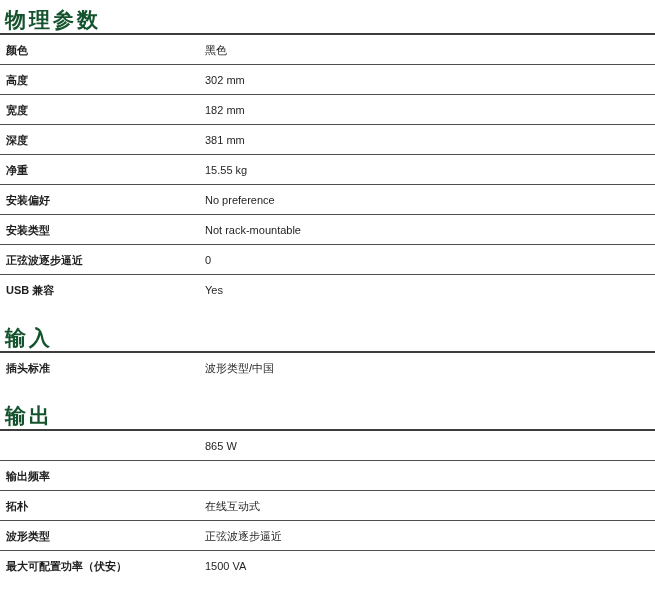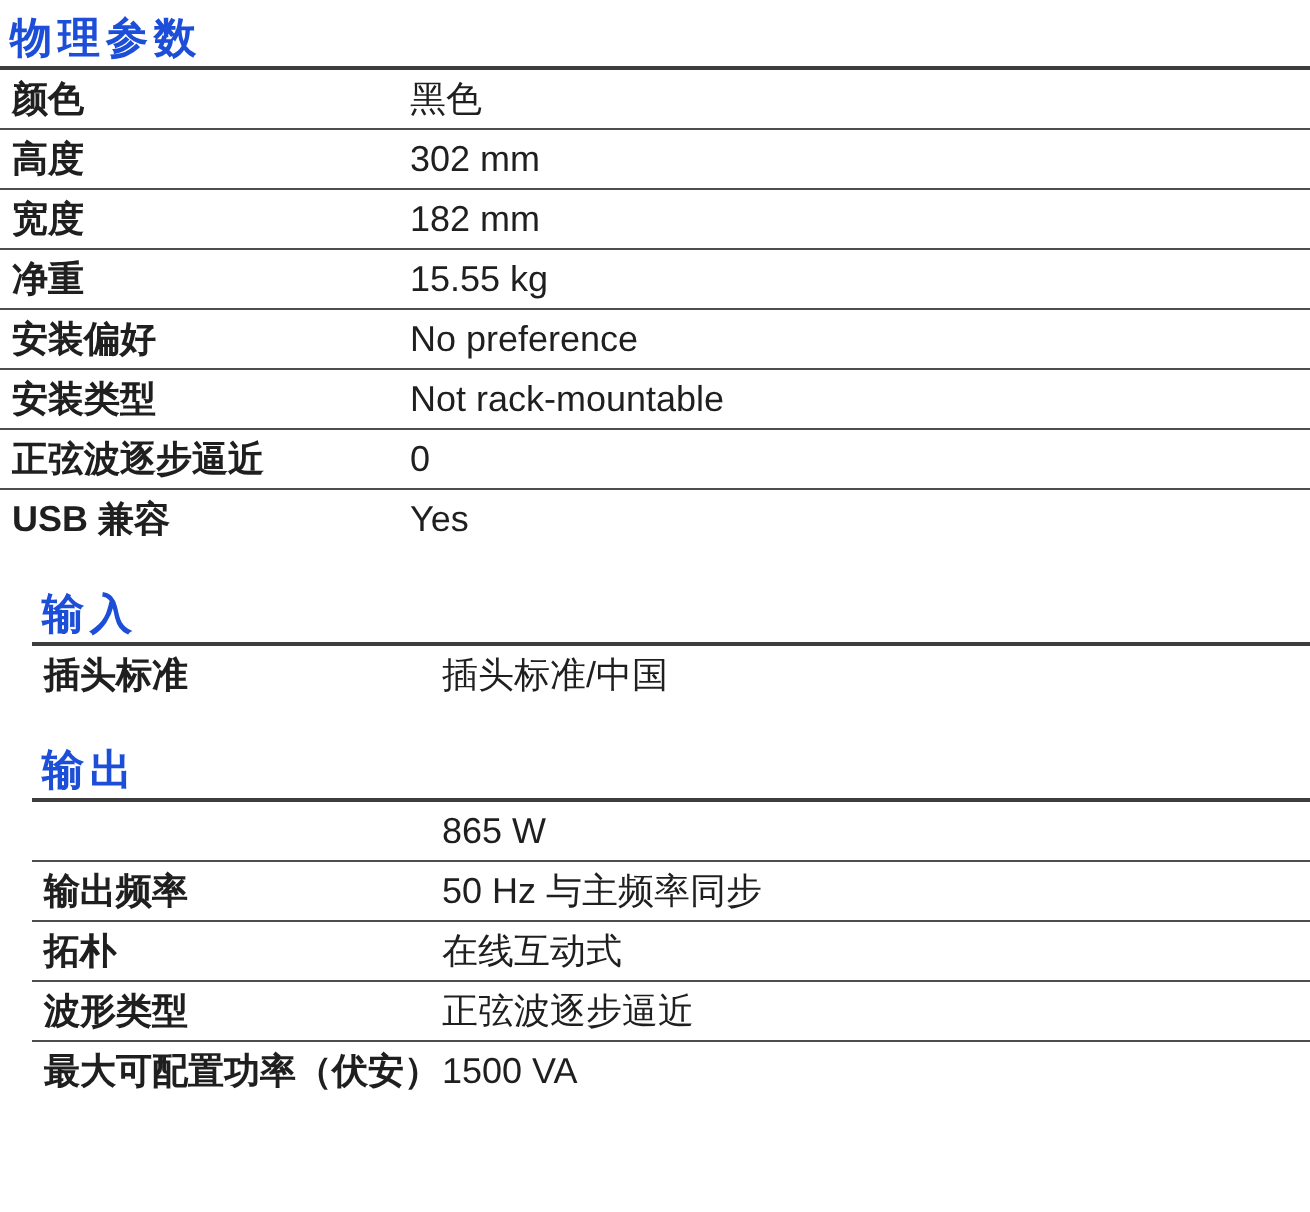--- a/index.html
+++ b/index.html
@@ -13,44 +13,44 @@
     overflow: hidden;
     font-family: "Liberation Sans", "DejaVu Sans", sans-serif;
     color: #1f1f1f;
   }
   .page {
     width: 655px;
     height: 606px;
     background: #ffffff;
   }
   .spec-section { display: block; }
-  .spec-section.gap { margin-top: 14px; margin-left: 16px; }
+  .spec-section.gap { margin-top: 14px; }
   .section-title {
     margin: 0;
     padding: 7px 0 0 5px;
     font-size: 21px;
     line-height: 26px;
     font-weight: bold;
     letter-spacing: 3px;
-    color: #1d4ed8;
+    color: #14532d;
     border-bottom: 2px solid #3d3d3d;
   }
   .spec-row {
     position: relative;
     height: 29px;
     border-bottom: 1px solid #4d4d4d;
   }
   .spec-row.last {
     border-bottom: none;
   }
   .spec-label, .spec-value {
     position: absolute;
     top: 50%;
     transform: translateY(-50%);
-    font-size: 18px;
+    font-size: 11px;
     line-height: 15px;
     white-space: nowrap;
   }
   .spec-label {
     left: 6px;
     font-weight: bold;
     color: #1f1f1f;
   }
   .spec-value {
     left: 205px;
@@ -73,20 +73,24 @@
       </div>
       <div class="spec-row">
         <span class="spec-label">高度</span>
         <span class="spec-value">302 mm</span>
       </div>
       <div class="spec-row">
         <span class="spec-label">宽度</span>
         <span class="spec-value">182 mm</span>
       </div>
       <div class="spec-row">
+        <span class="spec-label">深度</span>
+        <span class="spec-value">381 mm</span>
+      </div>
+      <div class="spec-row">
         <span class="spec-label">净重</span>
         <span class="spec-value">15.55 kg</span>
       </div>
       <div class="spec-row">
         <span class="spec-label">安装偏好</span>
         <span class="spec-value">No preference</span>
       </div>
       <div class="spec-row">
         <span class="spec-label">安装类型</span>
         <span class="spec-value">Not rack-mountable</span>
@@ -100,34 +104,33 @@
         <span class="spec-value">Yes</span>
       </div>
     </div>
   </section>
 
   <section class="spec-section gap">
     <h2 class="section-title">输入</h2>
     <div class="rows">
       <div class="spec-row last">
         <span class="spec-label">插头标准</span>
-        <span class="spec-value">插头标准/中国</span>
+        <span class="spec-value">波形类型/中国</span>
       </div>
     </div>
   </section>
 
   <section class="spec-section gap">
     <h2 class="section-title">输出</h2>
     <div class="rows">
       <div class="spec-row">
         <span class="spec-value">865 W</span>
       </div>
       <div class="spec-row">
         <span class="spec-label">输出频率</span>
-        <span class="spec-value">50 Hz 与主频率同步</span>
       </div>
       <div class="spec-row">
         <span class="spec-label">拓朴</span>
         <span class="spec-value">在线互动式</span>
       </div>
       <div class="spec-row">
         <span class="spec-label">波形类型</span>
         <span class="spec-value">正弦波逐步逼近</span>
       </div>
       <div class="spec-row last">

